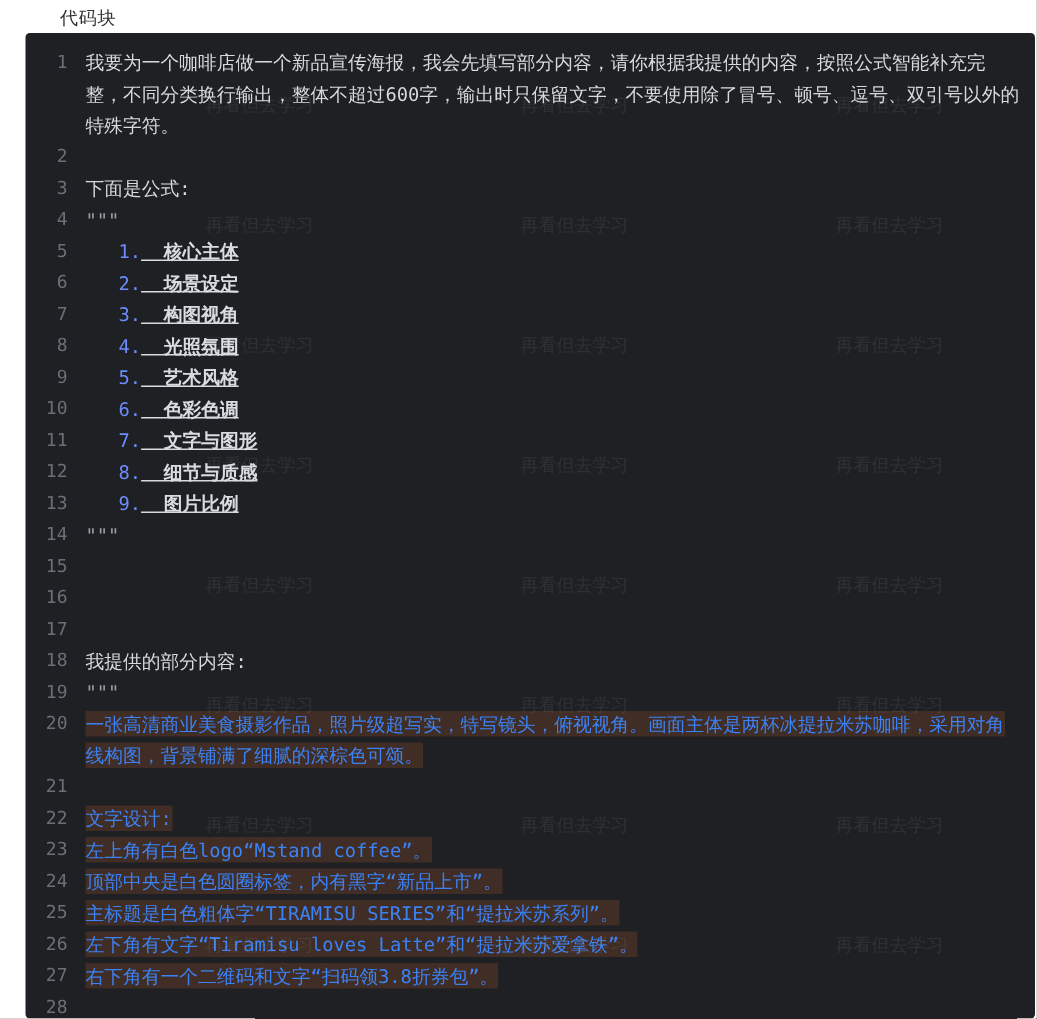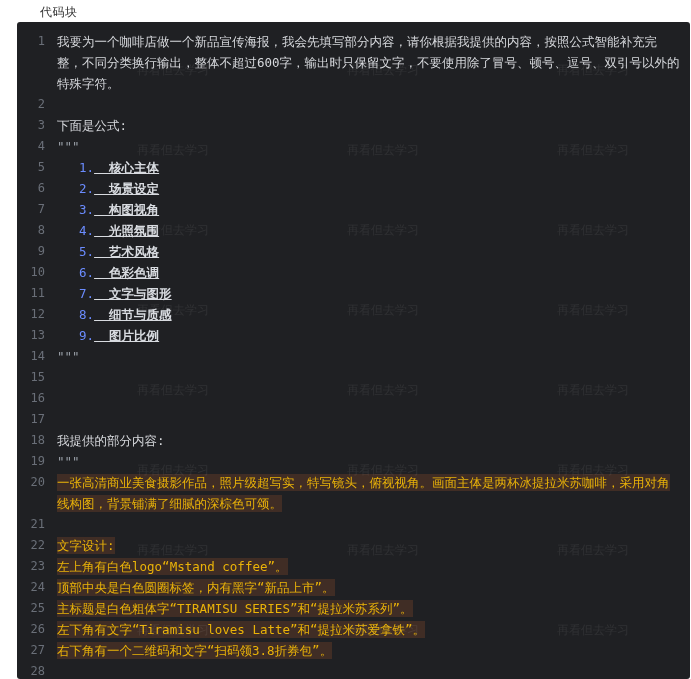--- a/index.html
+++ b/index.html
@@ -66,21 +66,21 @@
     padding-right: 10px;
     white-space: pre-wrap;
     word-break: break-word;
     line-height: 21px;
     font-family: "DejaVu Sans Mono", monospace;
   }
   .c-default { color: #d7d9dd; }
   .c-quote   { color: #9aa0a8; }
   .c-num     { color: #6b8cff; }
   .c-key     { color: #d8dbe0; font-weight: bold; text-decoration: underline; }
-  .c-high    { color: #eab308; }
+  .c-high    { color: #3b82f6; }
 
   .hl {
     background: rgba(180, 92, 46, 0.22);
     display: inline;
     padding: 1px 0;
   }
   .indent1 { padding-left: 22px; }
 
   .watermark {
     position: absolute;

